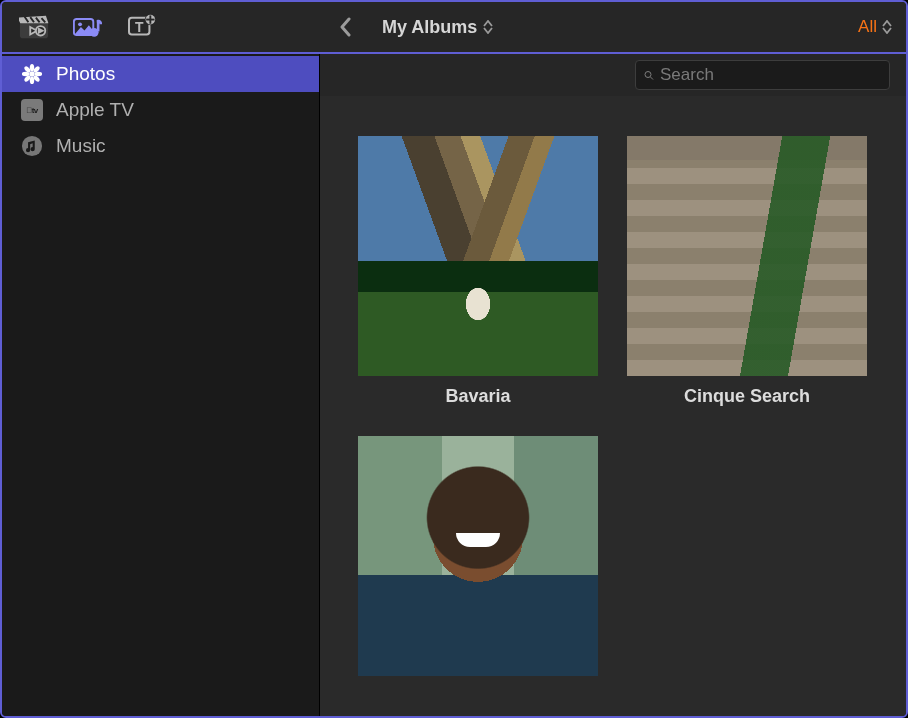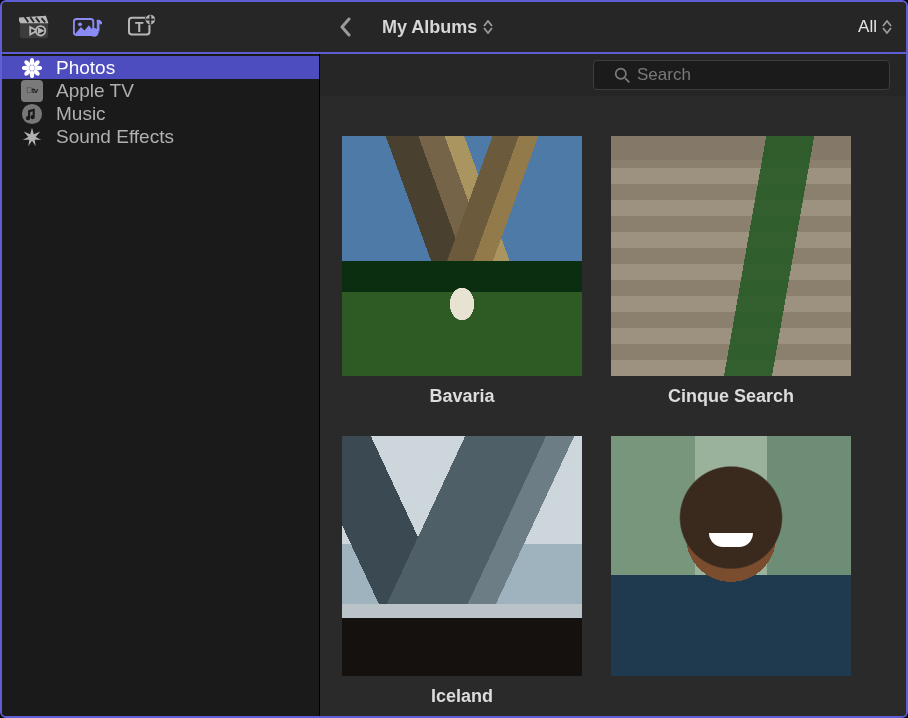--- a/index.html
+++ b/index.html
@@ -38,35 +38,35 @@
   }
   .back-btn { color: #9b9b9b; width: 24px; height: 24px; display:flex; align-items:center; justify-content:center;}
   .back-btn svg { width: 14px; height: 20px; }
   .crumb {
     color: #d6d6d6; font-size: 18px; font-weight: 600;
     display: flex; align-items: center; gap: 6px;
   }
   .updown { display:inline-flex; flex-direction:column; gap:0px; color:#9a9a9a; }
   .updown svg { width:10px; height:7px; display:block;}
   .filter {
-    color: #e5e5e5; font-size: 17px; font-weight: 500;
+    color: #f97316; font-size: 17px; font-weight: 500;
     display: flex; align-items: center; gap: 5px;
     margin-left: auto; padding-right: 4px;
   }
   .body {
     flex: 1; display: flex; overflow: hidden;
   }
   .sidebar {
     width: 318px;
     background: #1a1a1a;
     border-right: 1px solid #000;
     padding-top: 2px;
   }
   .side-item {
-    height: 23px;
+    height: 36px;
     display: flex; align-items: center;
     padding-left: 18px;
     gap: 12px;
     font-size: 19px;
     color: #b0b0b0;
     cursor: default;
   }
   .side-item.sel {
     background: #4e4dbf;
     color: #fff;
@@ -87,36 +87,36 @@
     background: #2a2a2a;
     overflow:hidden;
   }
   .search-row {
     height: 42px;
     display:flex; align-items:center; justify-content:flex-end;
     padding: 4px 16px 4px 16px;
     background: #262626;
   }
   .search {
-    width: 297px; height: 30px;
+    width: 255px; height: 30px;
     background: #1b1b1b;
     border: 1px solid #3d3d3d;
     border-radius: 4px;
     display:flex; align-items:center;
-    padding: 0 20px; gap:6px;
+    padding: 0 8px; gap:6px;
   }
   .search svg { width:17px; height:17px; color:#7d7d7d; }
   .search input {
     flex:1; background:transparent; border:none; outline:none;
     color:#ccc; font-size:17px;
   }
   .search input::placeholder { color:#7a7a7a; }
   .grid {
     flex:1;
-    padding: 40px 26px 10px 22px;
+    padding: 40px 26px 10px 38px;
     display:grid;
     grid-template-columns: 240px 240px;
     column-gap: 40px;
     row-gap: 38px;
     align-content:start;
     overflow:auto;
     gap:29px;
   }
   .album { width:240px; }
   .thumb {
@@ -288,30 +288,20 @@
       <div class="side-item">
         <span class="side-icon">
           <svg viewBox="0 0 24 24" fill="currentColor">
             <circle cx="12" cy="12" r="11" fill="#777"></circle>
             <path d="M15 6 L15 15.5 A2.3 2.3 0 1 1 12.7 13.2 L12.7 9 L10 10 L10 16.5 A2.3 2.3 0 1 1 7.7 14.2 L7.7 8 L15 6 Z" fill="#1a1a1a"></path>
           </svg>
         </span>
         <span>Music</span>
       </div>
 
-      <div class="side-item">
-        <span class="side-icon">
-          <svg viewBox="0 0 24 24" fill="currentColor">
-              <g transform="translate(12,12)">
-            <polygon points="0,-10 2,-3 9,-6 4,0 10,3 3,3 4,10 0,4 -4,10 -3,3 -10,3 -4,0 -9,-6 -2,-3"></polygon>
-          </g>
-            </svg>
-        </span>
-        <span>Sound Effects</span>
-      </div>
 
     </div>
 
     <div class="content">
       <div class="search-row">
         <div class="search">
           <svg viewBox="0 0 20 20" fill="none" stroke="currentColor" stroke-width="2">
             <circle cx="8" cy="8" r="6"></circle>
               <line x1="13" y1="13" x2="18" y2="18"></line>
           </svg>
@@ -324,24 +314,20 @@
         <div class="album">
           <div class="thumb bavaria"></div>
           <div class="album-label">Bavaria</div>
         </div>
 
         <div class="album">
           <div class="thumb cinque"></div>
           <div class="album-label">Cinque Search</div>
         </div>
 
-        <div class="album">
-          <div class="thumb iceland"></div>
-          <div class="album-label">Iceland</div>
-        </div>
 
         <div class="album">
           <div class="thumb mototrek"></div>
         </div>
 
       </div>
     </div>
   </div>
 </div>
 

